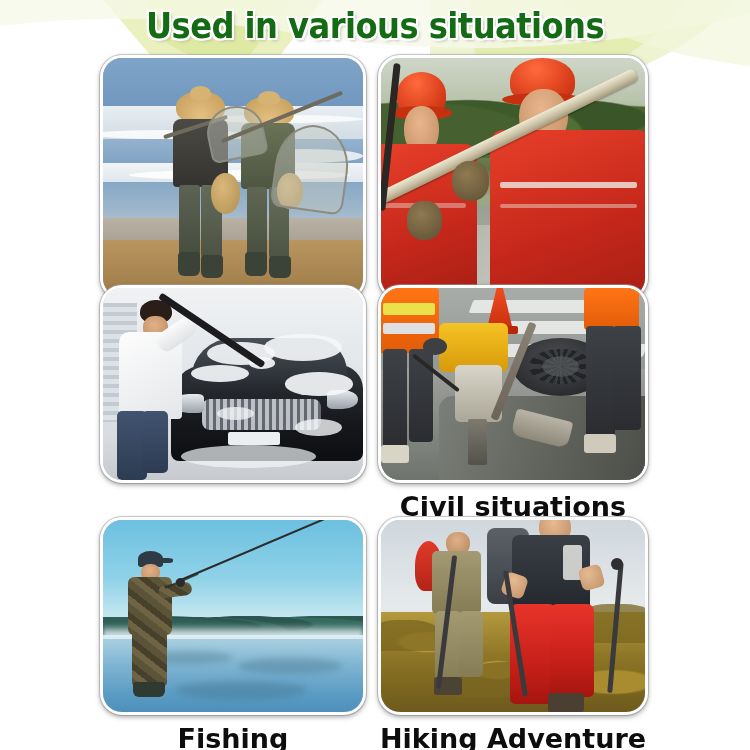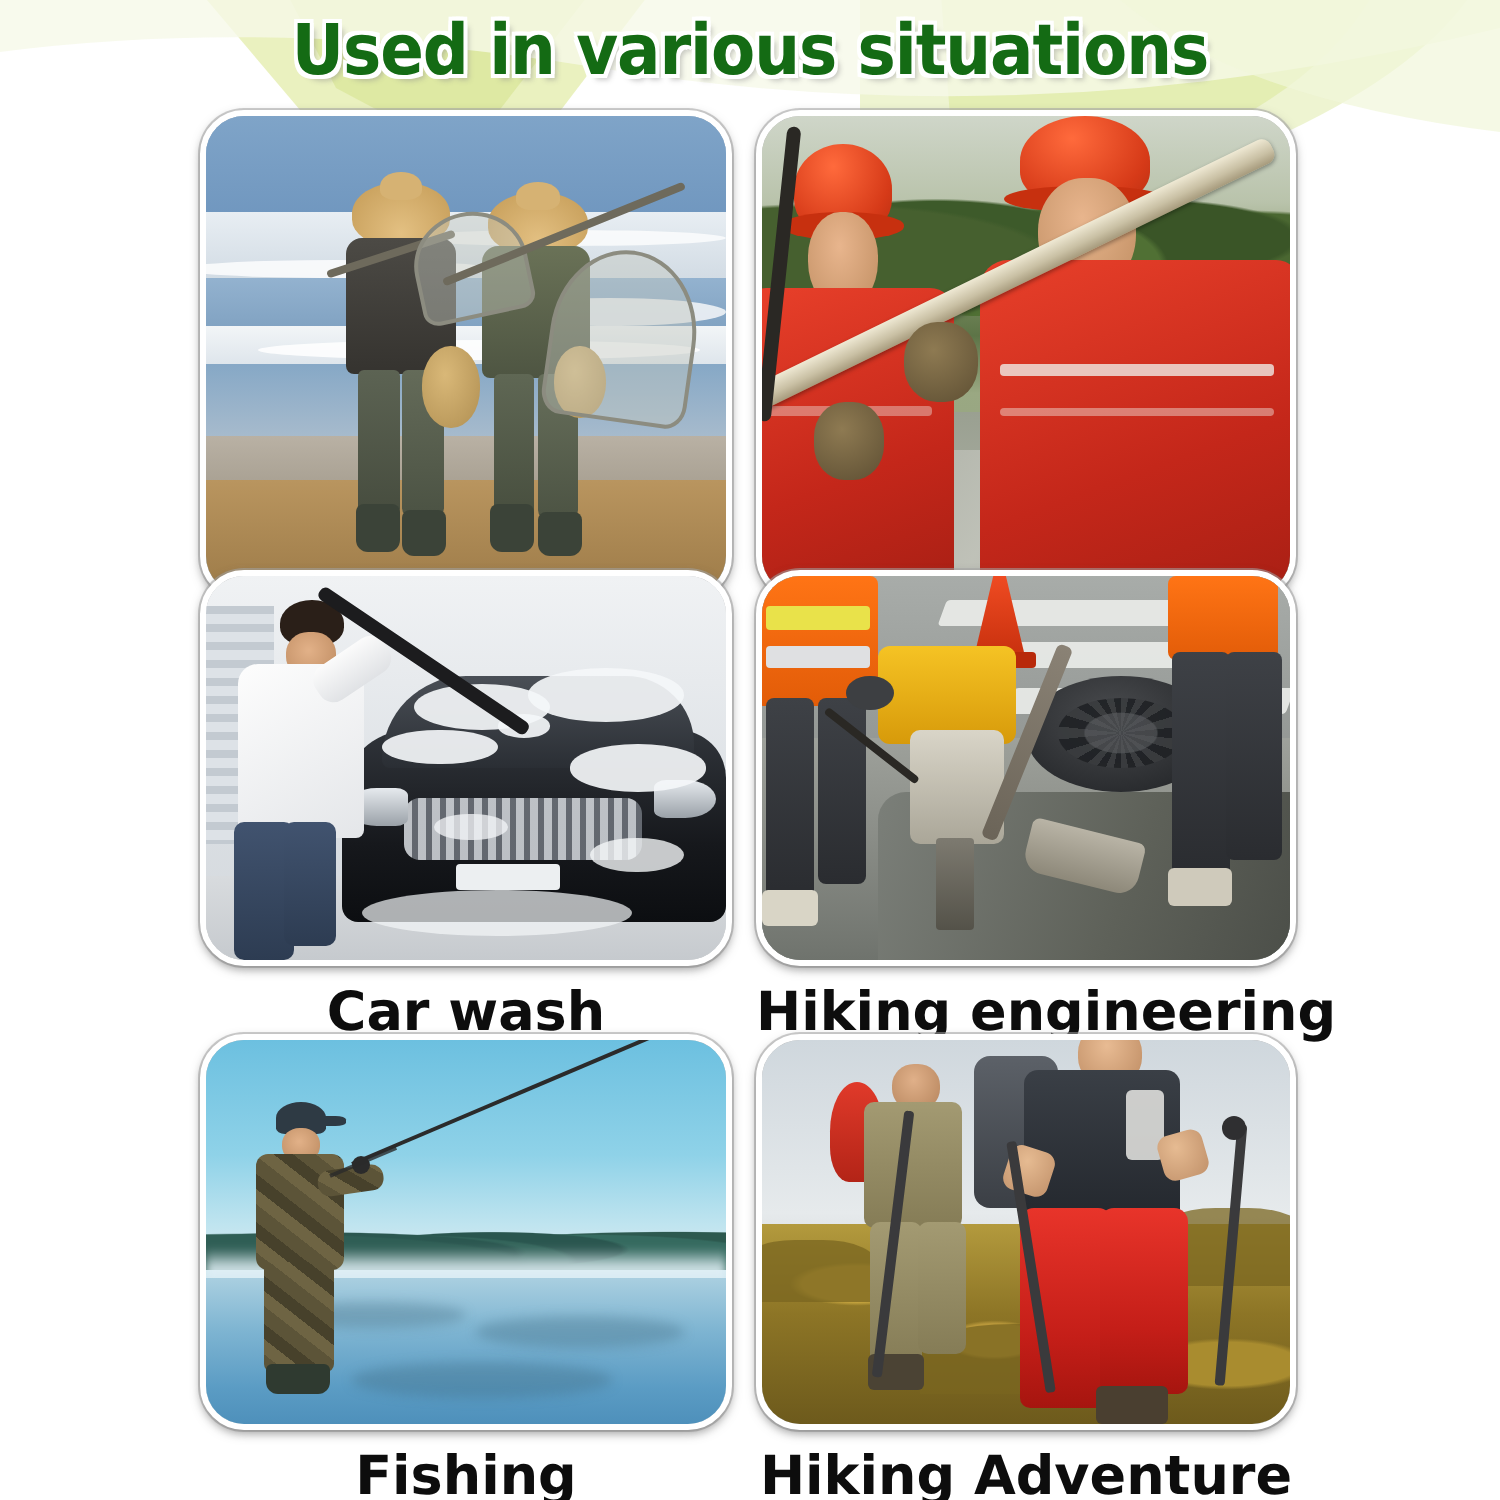--- a/index.html
+++ b/index.html
@@ -351,21 +351,20 @@
                transform:rotate(-34deg); transform-origin:left center;
                background:linear-gradient(#fbfbfb,#e0e2e5); border-radius:8px;"></div>
           <div class="jeans" style="left:4%; top:62%; width:34%; height:38%;"></div>
           <div class="jeans" style="left:32%; top:62%; width:30%; height:34%;"></div>
         </div>
 
         <div class="wand" style="left:22%; top:2%; width:48%; height:7px;
              transform:rotate(34deg); transform-origin:left center;"></div>
       </div>
     </div>
-    <div class="lbl" style="top:206px;">Car wash</div>
   </div>
 
   <div class="cell" style="left:378px; top:233px; width:270px; height:198px;">
     <div class="tile">
       <div class="scene">
         <div class="p ce-bg"></div>
         <div class="p ce-road"></div>
         <div class="ce-zebra" style="left:34%; top:6%;  width:46%; height:7%; transform:skewX(-20deg);"></div>
         <div class="ce-zebra" style="left:40%; top:17%; width:50%; height:7%; transform:skewX(-20deg);"></div>
         <div class="ce-zebra" style="left:47%; top:29%; width:53%; height:7%; transform:skewX(-20deg);"></div>
@@ -412,21 +411,21 @@
                background:#cfcabb; border-radius:3px;"></div>
         </div>
 
         <div class="shovel" style="left:56%; top:18%; width:8px; height:54%;
              transform:rotate(22deg); transform-origin:top center;"></div>
         <div class="p" style="left:50%; top:66%; width:22%; height:14%;
              background:linear-gradient(#b9b4a6,#8d8879); border-radius:4px 4px 10px 10px;
              transform:rotate(14deg);"></div>
       </div>
     </div>
-    <div class="lbl" style="top:206px;">Hiking engineering</div>
+    <div class="lbl" style="top:206px;">Civil situations</div>
   </div>
 
   <div class="cell" style="left:378px; top:465px; width:270px; height:198px;">
     <div class="tile">
       <div class="scene">
         <div class="p hk-sky"></div>
         <div class="p hk-ground"></div>
         <div class="hk-brush" style="left:-4%; top:52%; width:26%; height:16%;"></div>
         <div class="hk-brush" style="left:74%; top:44%; width:30%; height:20%;"></div>
         <div class="hk-brush" style="left:30%; top:74%; width:44%; height:18%;"></div>

